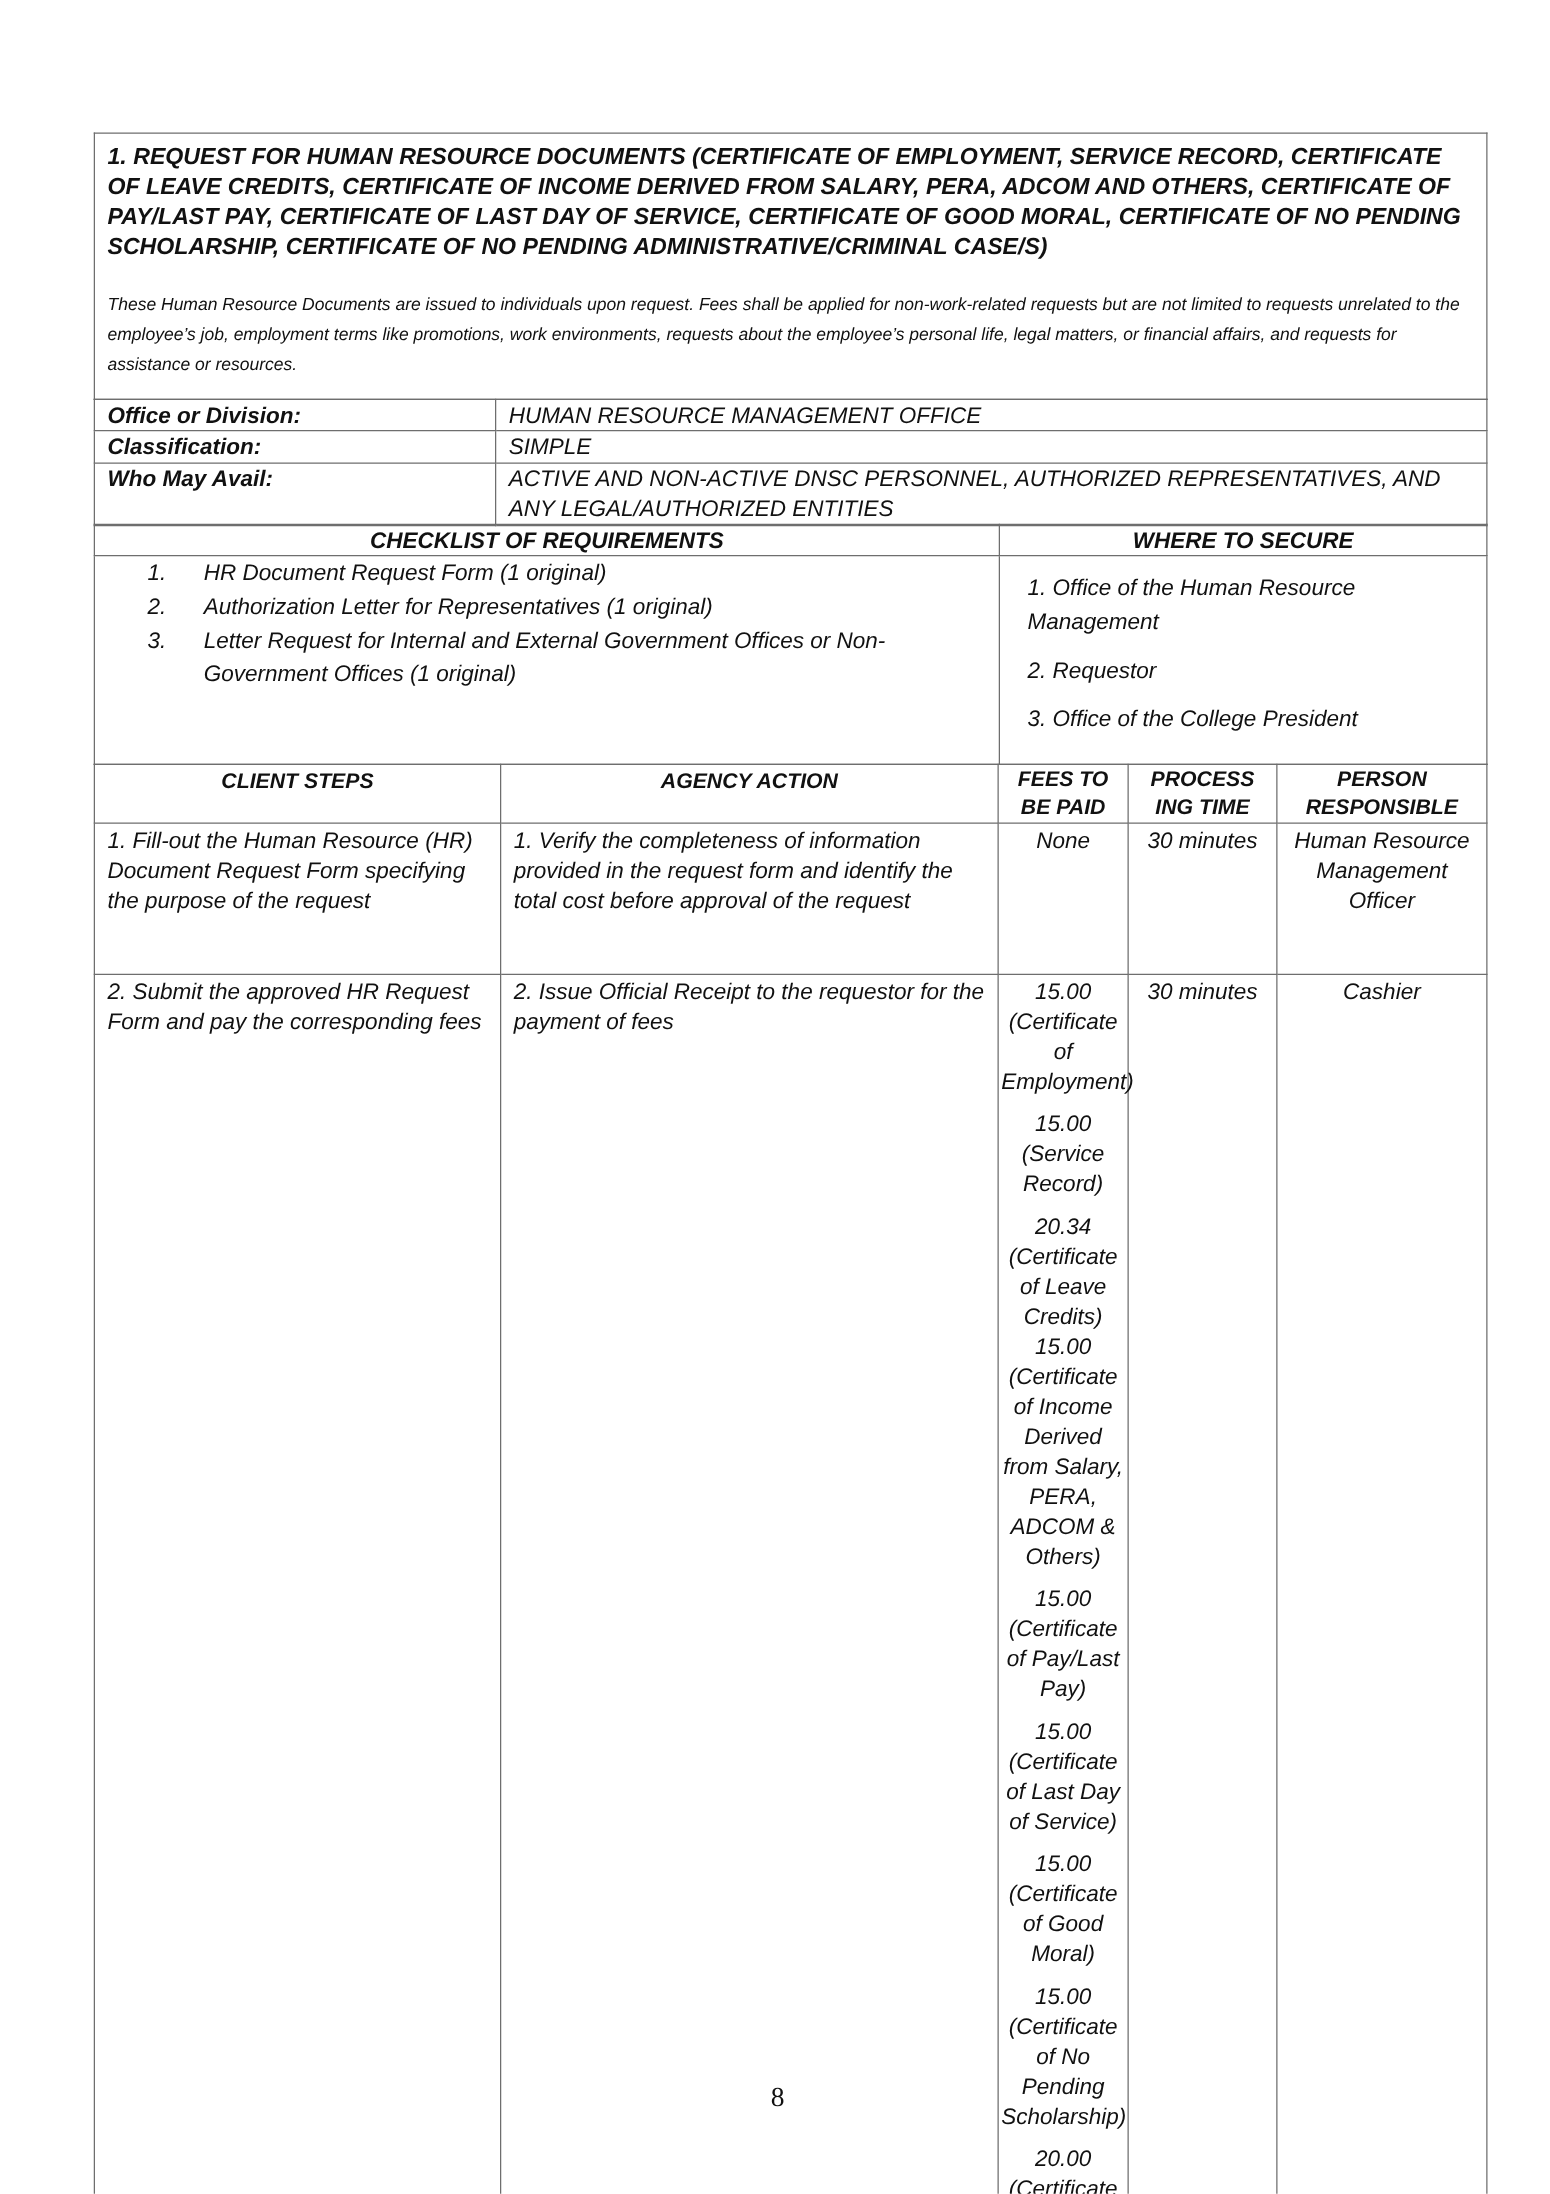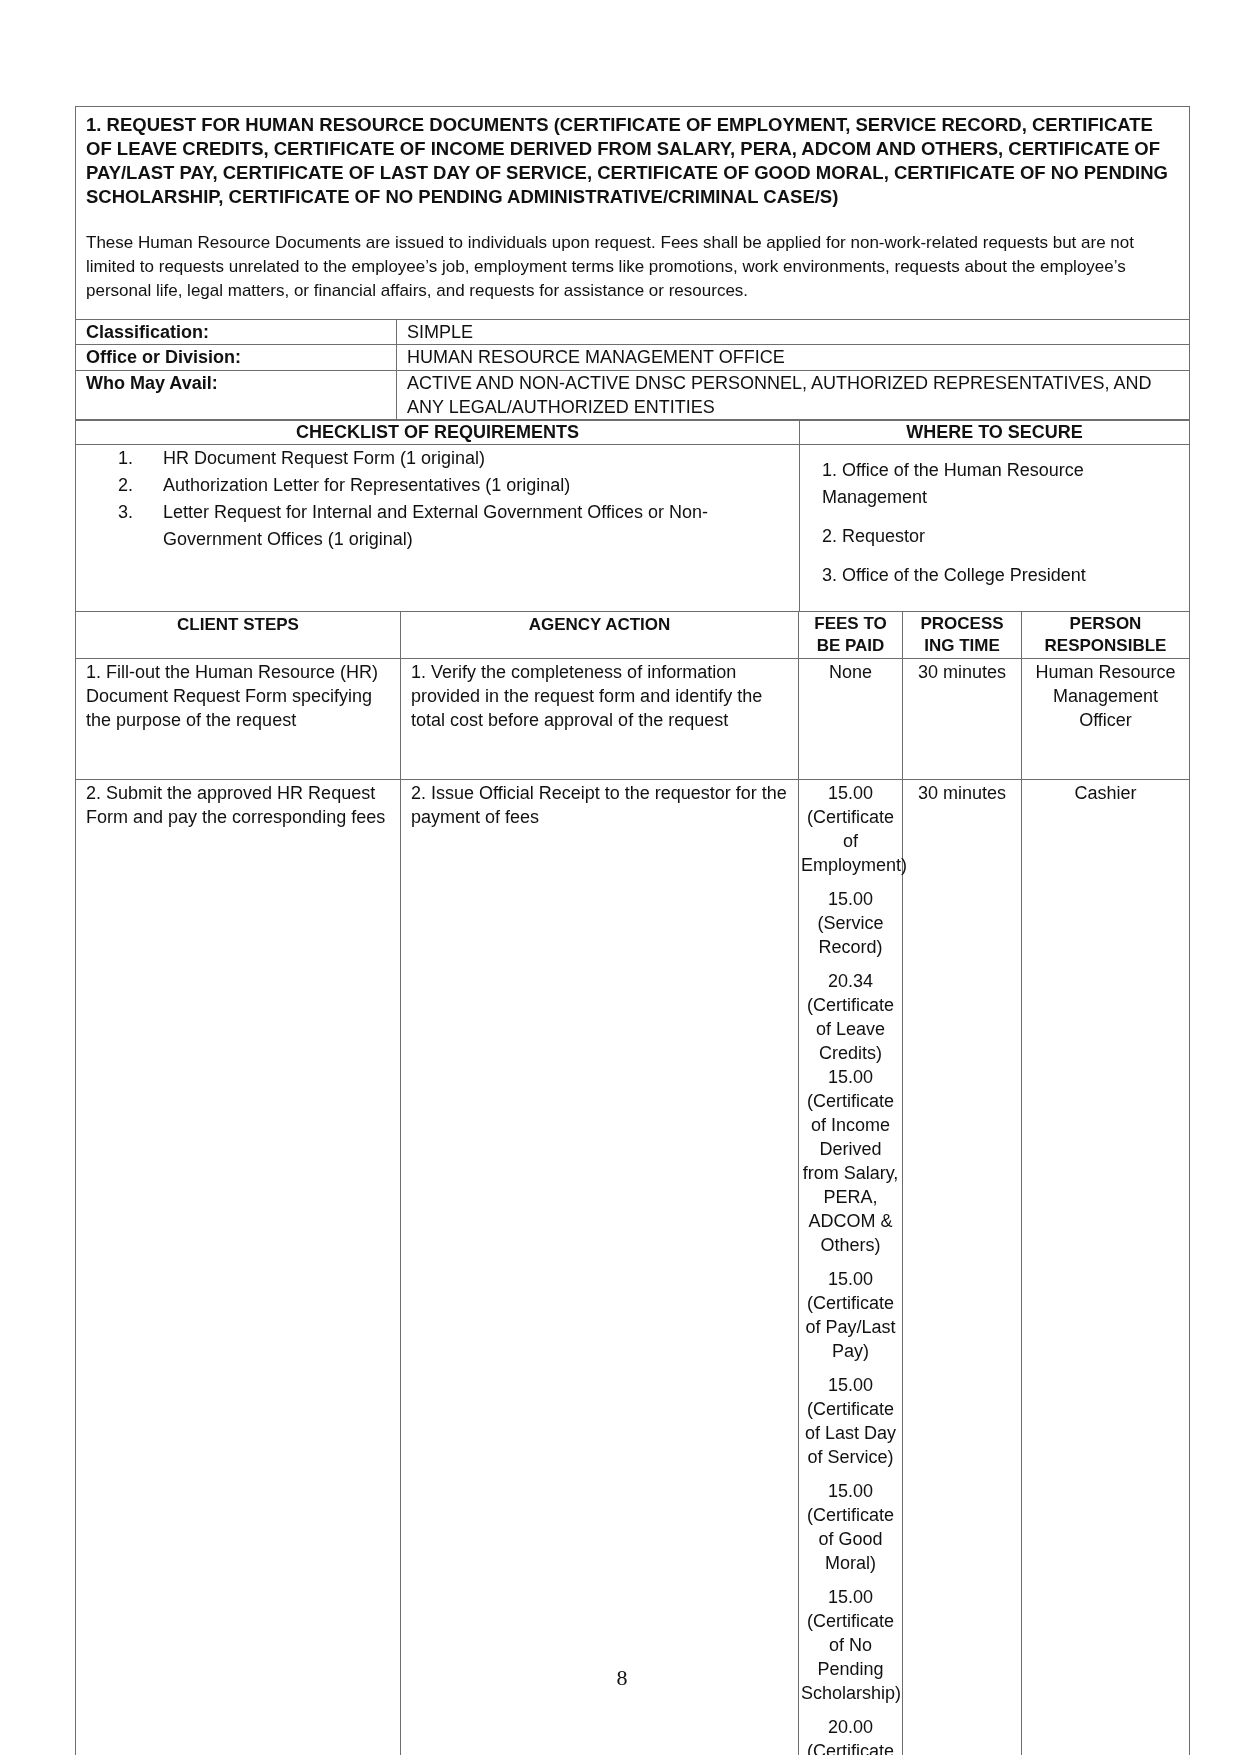--- a/index.html
+++ b/index.html
@@ -1,25 +1,25 @@
 <!DOCTYPE html>
 <html><head>
 <meta charset="utf-8">
 <style>
   html, body { margin: 0; padding: 0; background: #ffffff; }
   body { width: 1240px; height: 1755px; position: relative; overflow: hidden;
          font-family: "Liberation Sans", sans-serif; color: #111; }
   .sheet { position: absolute; left: 75px; top: 106px; width: 1115px; }
   table { border-collapse: collapse; width: 100%; table-layout: fixed; }
-  td, th { border: 1.5px solid #6e6e6e; padding: 0 10px; vertical-align: top; }
+  td, th { border: 1.5px solid #6e6e6e; padding: 0 10px; vertical-align: top; font-style: italic; }
 
   
   .title-cell { padding: 6px 10px 16px 10px; }
   .title { font-weight: bold; font-size: 18.5px; line-height: 24px; margin: 0; }
-  .desc { font-size: 17px; line-height: 24px; margin: 22px 0 0 0; }
+  .desc { font-size: 14px; line-height: 24px; margin: 22px 0 0 0; }
 
   
   .info td { font-size: 18px; line-height: 24.5px; padding: 0 10px; }
   .info .lbl { font-weight: bold; }
 
   
   .ck-head th { font-size: 18px; line-height: 24px; font-weight: bold; text-align: center; padding: 0; margin-top: 36px; }
   .ck-body td { font-size: 18px; line-height: 27px; padding-top: 0; }
   .ck-list { list-style: none; margin: 0; padding: 0 0 22px 32px; }
   .ck-list li { display: flex; }
@@ -55,26 +55,26 @@
   </tbody>
     </table>
 
   <table class="info" style="margin-top:-1.5px;">
     <colgroup>
         <col style="width:321px">
         <col>
       </colgroup>
     <tbody>
         <tr>
+      <td class="lbl">Office or Division:</td>
+      <td>HUMAN RESOURCE MANAGEMENT OFFICE</td>
+    </tr>
+    <tr>
       <td class="lbl">Classification:</td>
       <td>SIMPLE</td>
-    </tr>
-    <tr>
-      <td class="lbl">Office or Division:</td>
-      <td>HUMAN RESOURCE MANAGEMENT OFFICE</td>
     </tr>
     <tr>
       <td class="lbl">Who May Avail:</td>
       <td>ACTIVE AND NON-ACTIVE DNSC PERSONNEL, AUTHORIZED REPRESENTATIVES, AND ANY LEGAL/AUTHORIZED ENTITIES</td>
     </tr>
   </tbody>
     </table>
 
   <table style="margin-top:-1.5px;">
     <colgroup>

